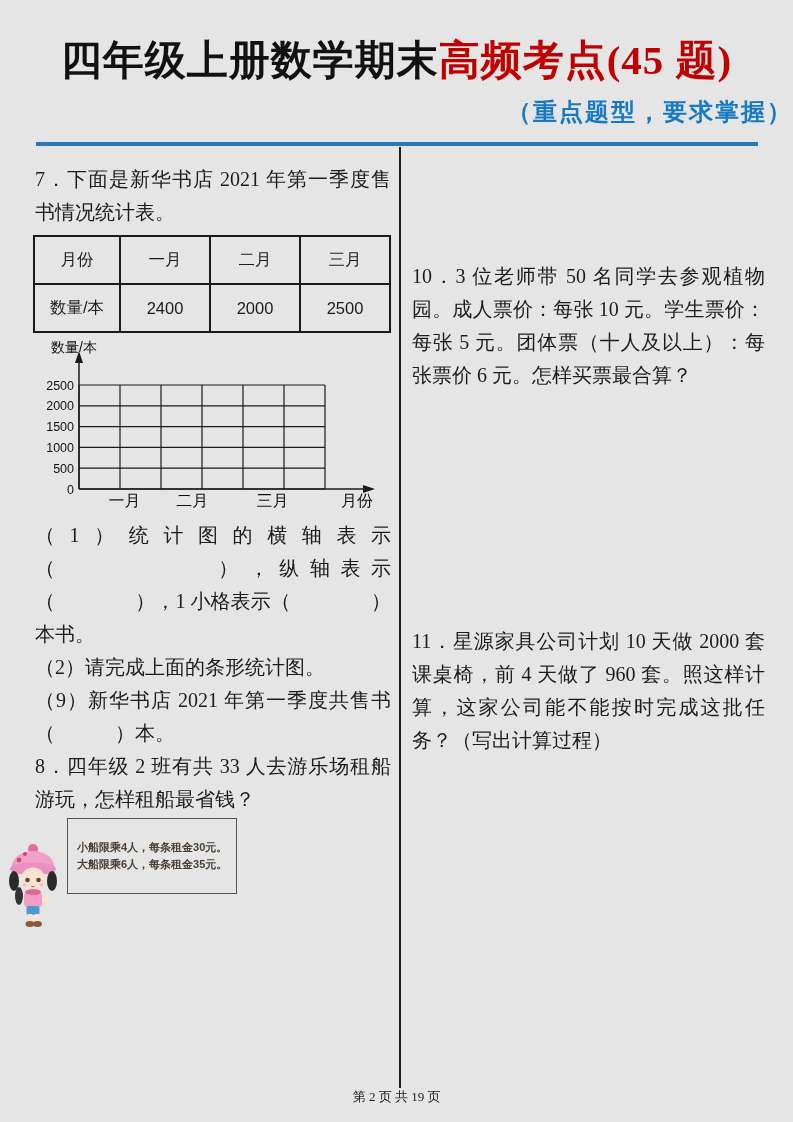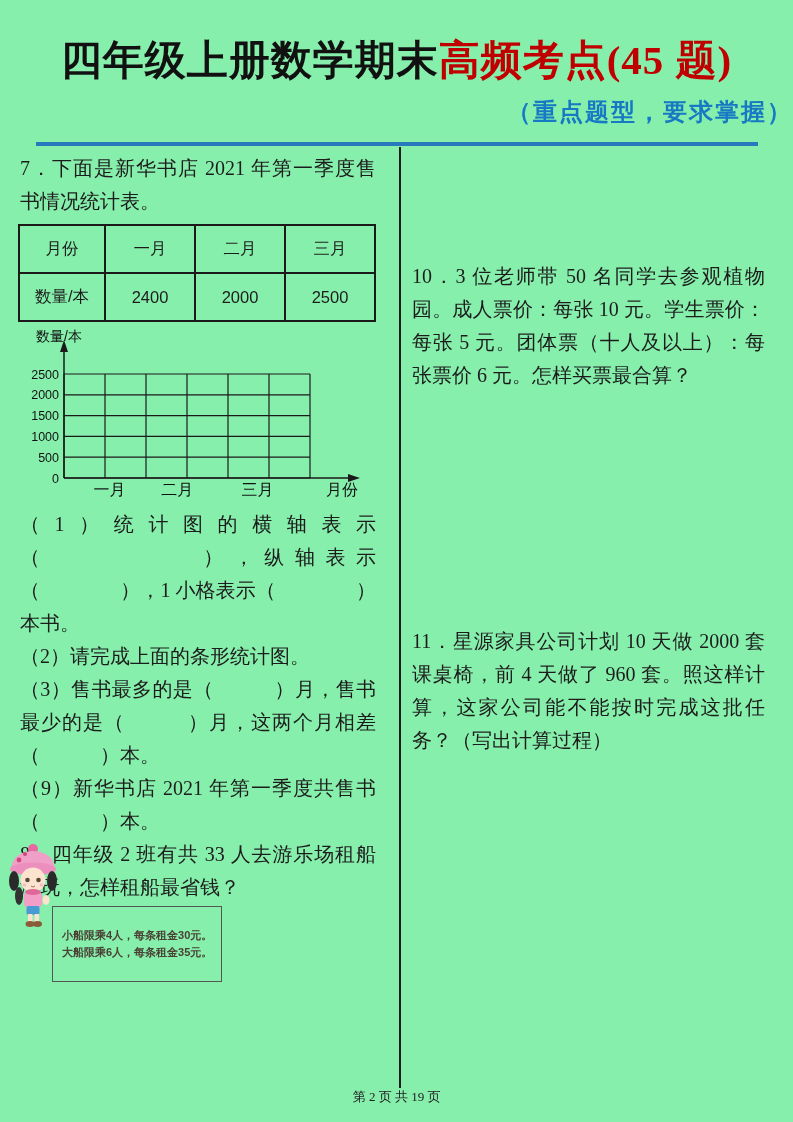--- a/index.html
+++ b/index.html
@@ -1,26 +1,26 @@
 <!DOCTYPE html>
 <html><head>
 <meta charset="utf-8">
 <style>
   html,body{margin:0;padding:0;background:#ffffff;}
-  #page{position:relative;width:793px;height:1122px;background:#86efac;overflow:hidden;
+  #page{position:relative;width:793px;height:1122px;background:#e5e5e5;overflow:hidden;
         font-family:"Liberation Serif","DejaVu Serif",serif;color:#1c1c1c;}
   .page-title{position:absolute;top:36px;left:0;right:0;text-align:center;
         font-weight:bold;font-size:41px;line-height:1.2;letter-spacing:1px;color:#111;}
   .page-title .red{color:#c00000;}
   .subtitle{position:absolute;top:96px;left:0;right:0;text-align:right;
         font-weight:bold;font-size:24px;color:#1779c4;letter-spacing:2px;}
   .rule-blue{position:absolute;top:142px;left:36px;width:722px;height:4px;background:#2878be;}
   .divider-v{position:absolute;left:399px;top:147px;width:2px;height:941px;background:#1a1a1a;}
   .col{position:absolute;top:152px;width:356px;}
-  .col-left{left:20px;}
+  .col-left{left:35px;margin-top:11px;}
   .col-right{left:412px;width:353px;}
   .q-text{font-size:20px;line-height:33px;margin:0;text-align:justify;}
   .mt-q10{margin-top:108px;}
   .mt-q11{margin-top:233px;}
   table.stat{border-collapse:collapse;margin:6px 0 6px -2px;}
   table.stat td{border:2px solid #1a1a1a;text-align:center;vertical-align:middle;
         font-family:"Liberation Sans","DejaVu Sans",sans-serif;font-size:16.5px;
         height:44px;width:86px;}
   table.stat td:first-child{width:82px;}
   .chart-wrap{margin:2px 0 0 0;}
@@ -94,21 +94,20 @@
           <text x="89.50999999999999" y="167" text-anchor="middle" class="cat">一月</text>
           <text x="157.16000000000003" y="167" text-anchor="middle" class="cat">二月</text>
           <text x="237.602" y="167" text-anchor="middle" class="cat">三月</text>
           <text x="322" y="167" text-anchor="middle" class="cat">月份</text>
           <text x="16" y="13" text-anchor="start" class="ylab">数量/本</text>
         </svg>
     </div>
 
     <p class="q-text">（1）统计图的横轴表示（　　　　　），纵轴表示（　　　　），1 小格表示（　　　　）本书。</p>
     <p class="q-text">（2）请完成上面的条形统计图。</p>
-    <p class="q-text">（3）售书最多的是（　　　）月，售书最少的是（　　　）月，这两个月相差（　　　）本。</p>
     <p class="q-text">（9）新华书店 2021 年第一季度共售书（　　　）本。</p>
     <p class="q-text">8．四年级 2 班有共 33 人去游乐场租船游玩，怎样租船最省钱？</p>
 
     <div class="info-box">
       <div>小船限乘4人，每条租金30元。</div>
       <div>大船限乘6人，每条租金35元。</div>
     </div>
   </div>
 
   <div class="col col-right">

